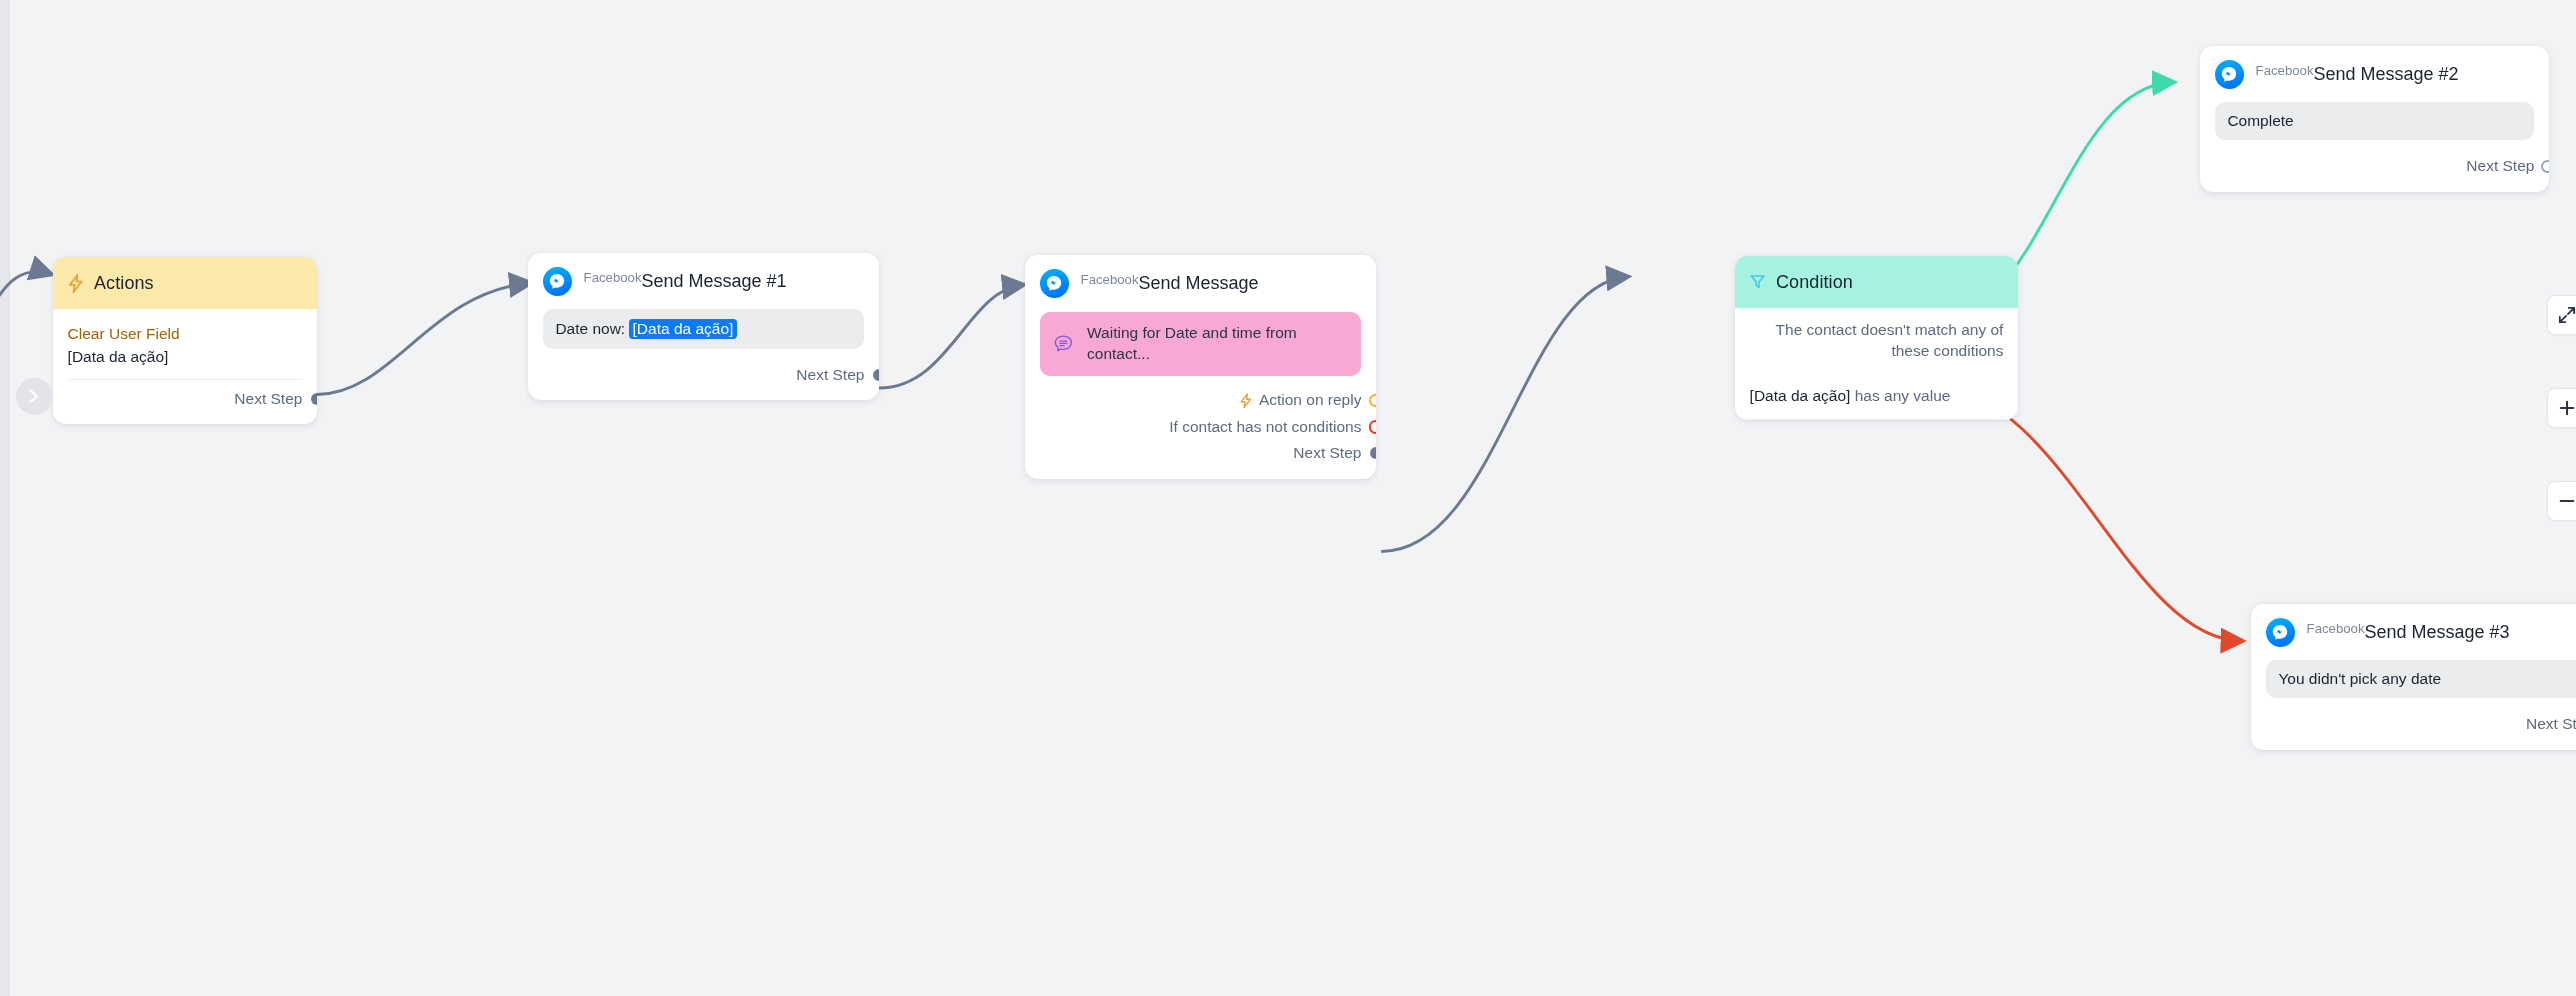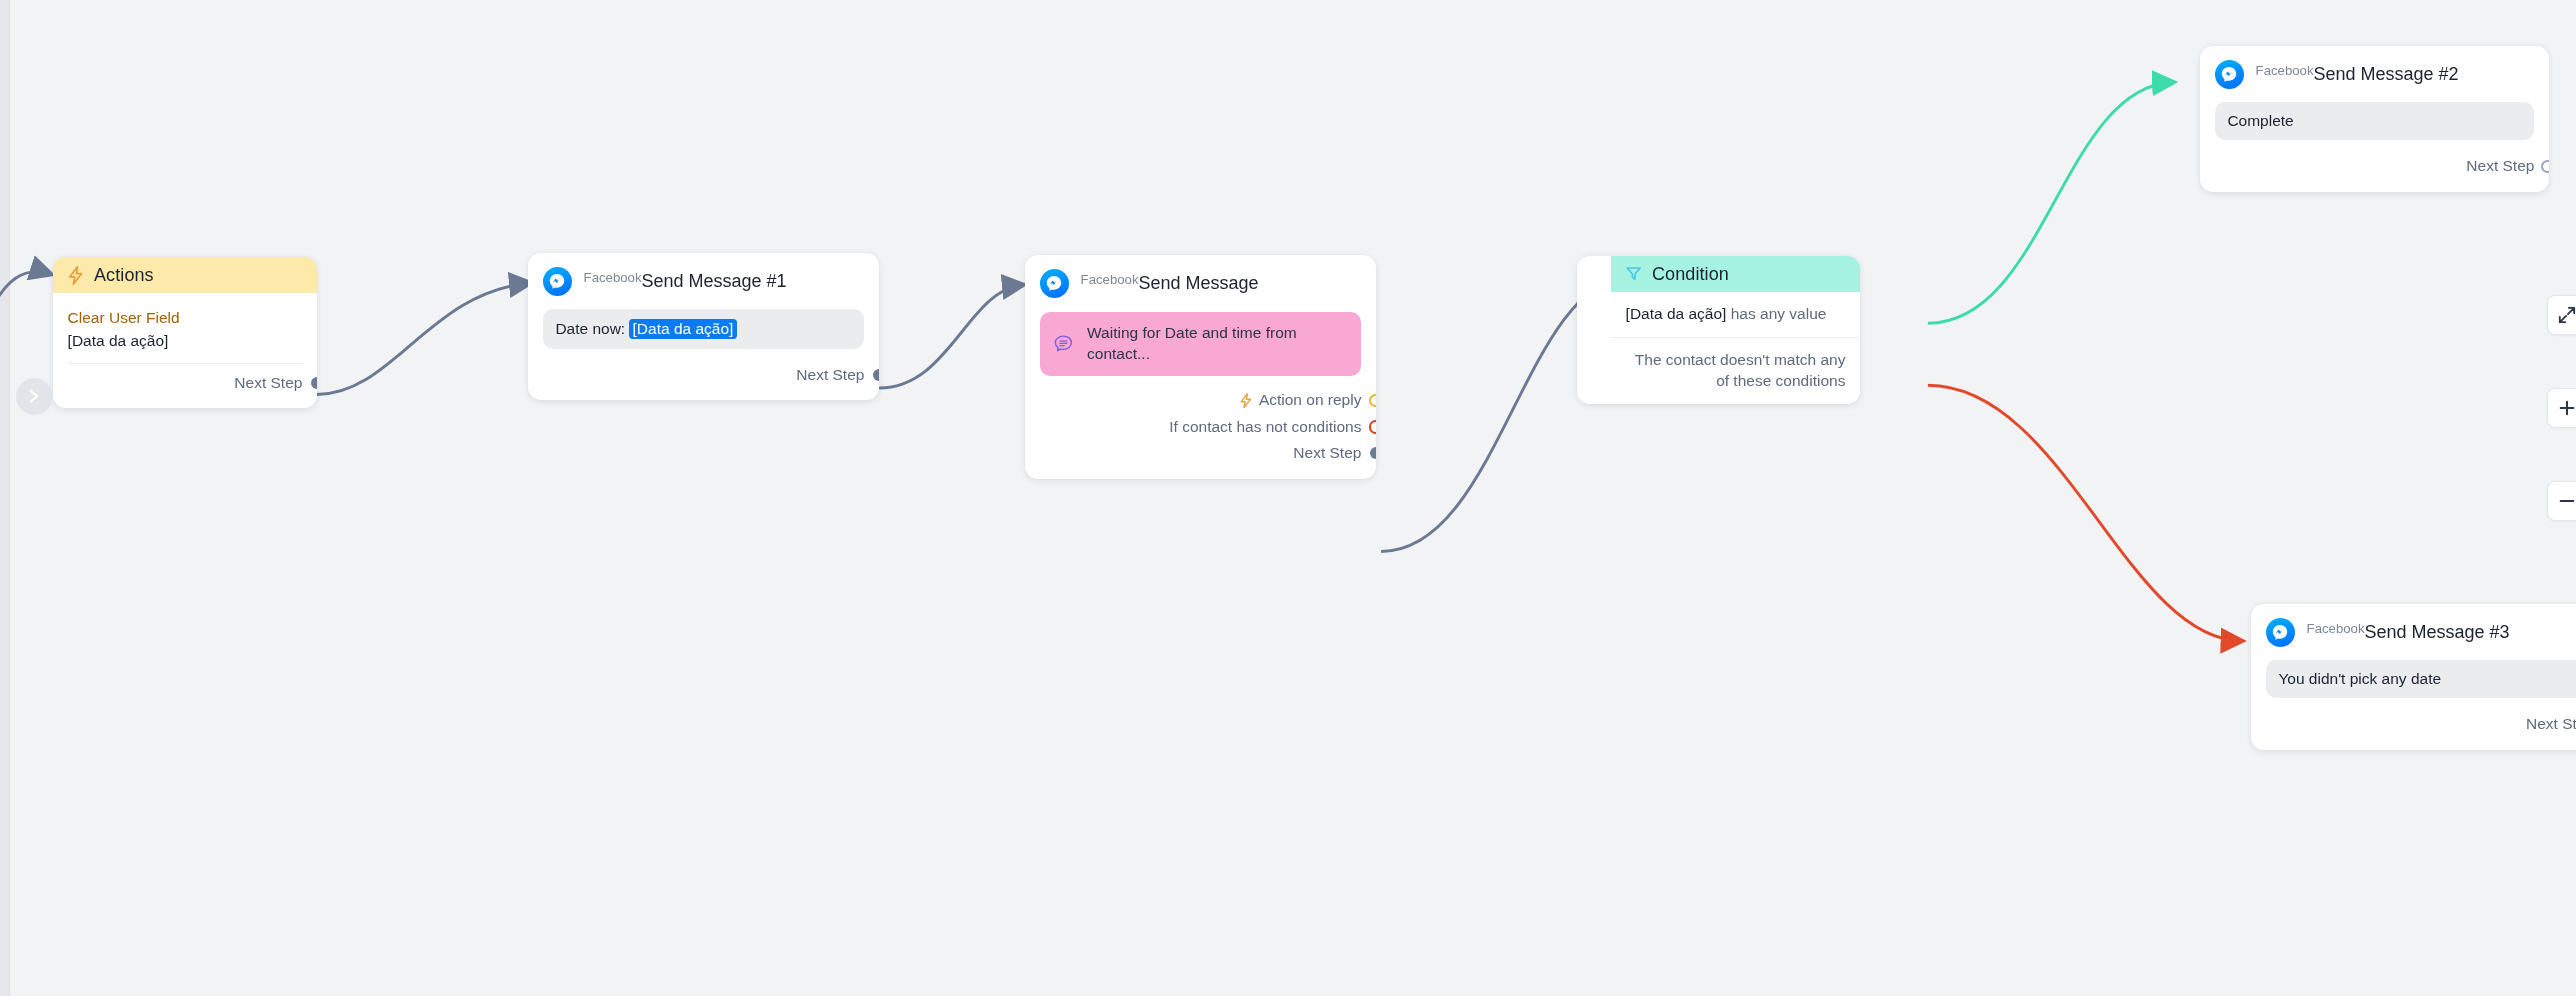--- a/index.html
+++ b/index.html
@@ -24,21 +24,21 @@
   
   .node {
     position:absolute;
     background:#ffffff;
     border-radius:12.8px;
     box-shadow:0 1.8px 6.4px rgba(31,41,55,.10), 0 0 0 0.5px rgba(0,0,0,.02);
     overflow:hidden;
   }
   .node-hdr {
     display:flex; align-items:center; gap:10px;
-    height:36px; padding:0 13.7px;
+    height:52px; padding:0 13.7px;
     font-size:18px; color:#1b2330; letter-spacing:0.1px;
   }
   .node-hdr.actions { background:#fde9a9; }
   .node-hdr.condition { background:#a6f2e0; }
 
   
   .chan {
     display:flex; align-items:center; gap:12px;
     padding:13.7px 14.6px 3.7px 14.6px;
   }
@@ -238,36 +238,36 @@
         <span class="lbl">If contact has not conditions</span>
         <span class="dot ring-red"></span>
       </div>
       <div class="port-row">
         <span class="lbl">Next Step</span>
         <span class="dot slate"></span>
       </div>
     </div>
   </div>
 
-  <div class="node" style="left:1577px; top:256px; width:283px;padding-left:34px;">
+  <div class="node" style="left:1735px; top:256px; width:283px;">
     <div class="node-hdr condition">
       <svg width="17.3" height="17.3" viewBox="0 0 20 20">
         <path d="M2.5,3.5 L17.5,3.5 L11.5,10.5 L11.5,16.5 L8.5,14.5 L8.5,10.5 Z" fill="none" stroke="#47c6ec" stroke-width="1.8" stroke-linejoin="round"></path>
       </svg>
       <span>Condition</span>
     </div>
+    <div class="cond-row second">
+      <span>The contact doesn't match any of these conditions</span>
+
+    </div>
     <div class="cond-row first">
       <span>
         <b>[Data da ação]</b>
         <span>has any value</span>
       </span>
-
-    </div>
-    <div class="cond-row second">
-      <span>The contact doesn't match any of these conditions</span>
 
     </div>
   </div>
 
   <div class="node" style="left:2200px; top:46px; width:349px;">
     <div class="chan">
       <span class="fb-logo">
         <svg width="18" height="18" viewBox="0 0 24 24">
           <path d="M12,2.6 C6.5,2.6 2.4,6.6 2.4,11.7 c0,2.9 1.35,5.45 3.5,7.1 v3.5 l3.25,-1.8
                    c0.88,0.25 1.85,0.38 2.85,0.38 5.5,0 9.6,-4 9.6,-9.15 S17.5,2.6 12,2.6 Z" fill="#fff"></path>

